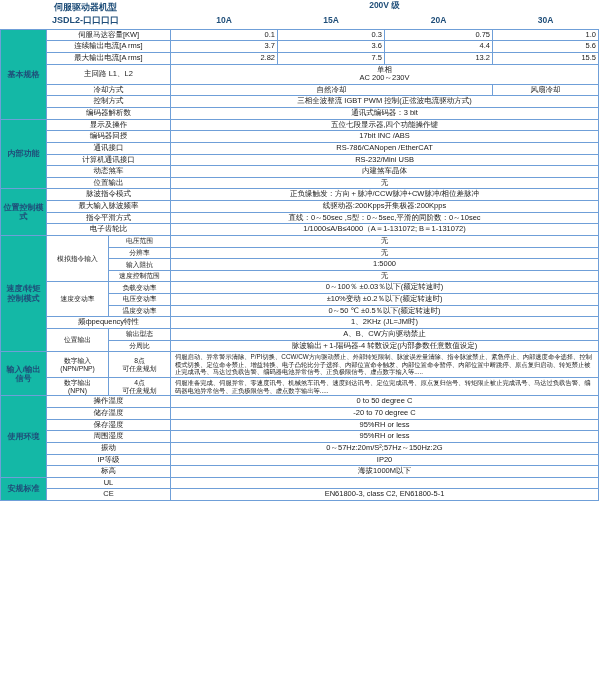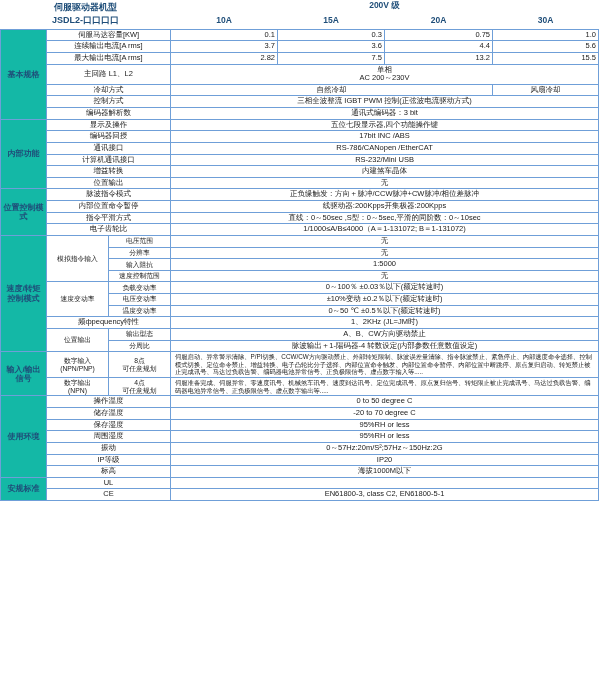--- a/index.html
+++ b/index.html
@@ -140,35 +140,35 @@
     </tr>
     <tr>
       <td colspan="2">通讯接口</td>
       <td colspan="4">RS-786/CANopen /EtherCAT</td>
     </tr>
     <tr>
       <td colspan="2">计算机通讯接口</td>
       <td colspan="4">RS-232/Mini USB</td>
     </tr>
     <tr>
-      <td colspan="2">增益转换</td>
+      <td colspan="2">动态煞车</td>
       <td colspan="4">内建煞车晶体</td>
     </tr>
     <tr>
       <td colspan="2">位置输出</td>
       <td colspan="4">无</td>
     </tr>
 
     <tr>
       <td class="grp" rowspan="4">位置控制模式</td>
       <td colspan="2">脉波指令模式</td>
       <td colspan="4">正负缘触发：方向＋脉冲/CCW脉冲+CW脉冲/相位差脉冲</td>
     </tr>
     <tr>
-      <td colspan="2">内部位置命令暂停</td>
+      <td colspan="2">最大输入脉波频率</td>
       <td colspan="4">线驱动器:200Kpps开集极器:200Kpps</td>
     </tr>
     <tr>
       <td colspan="2">指令平滑方式</td>
       <td colspan="4">直线：0～50sec ,S型：0～5sec,平滑的同阶数：0～10sec</td>
     </tr>
     <tr>
       <td colspan="2">电子齿轮比</td>
       <td colspan="4">1/1000≤A/B≤4000（A＝1-131072; B＝1-131072)</td>
     </tr>

